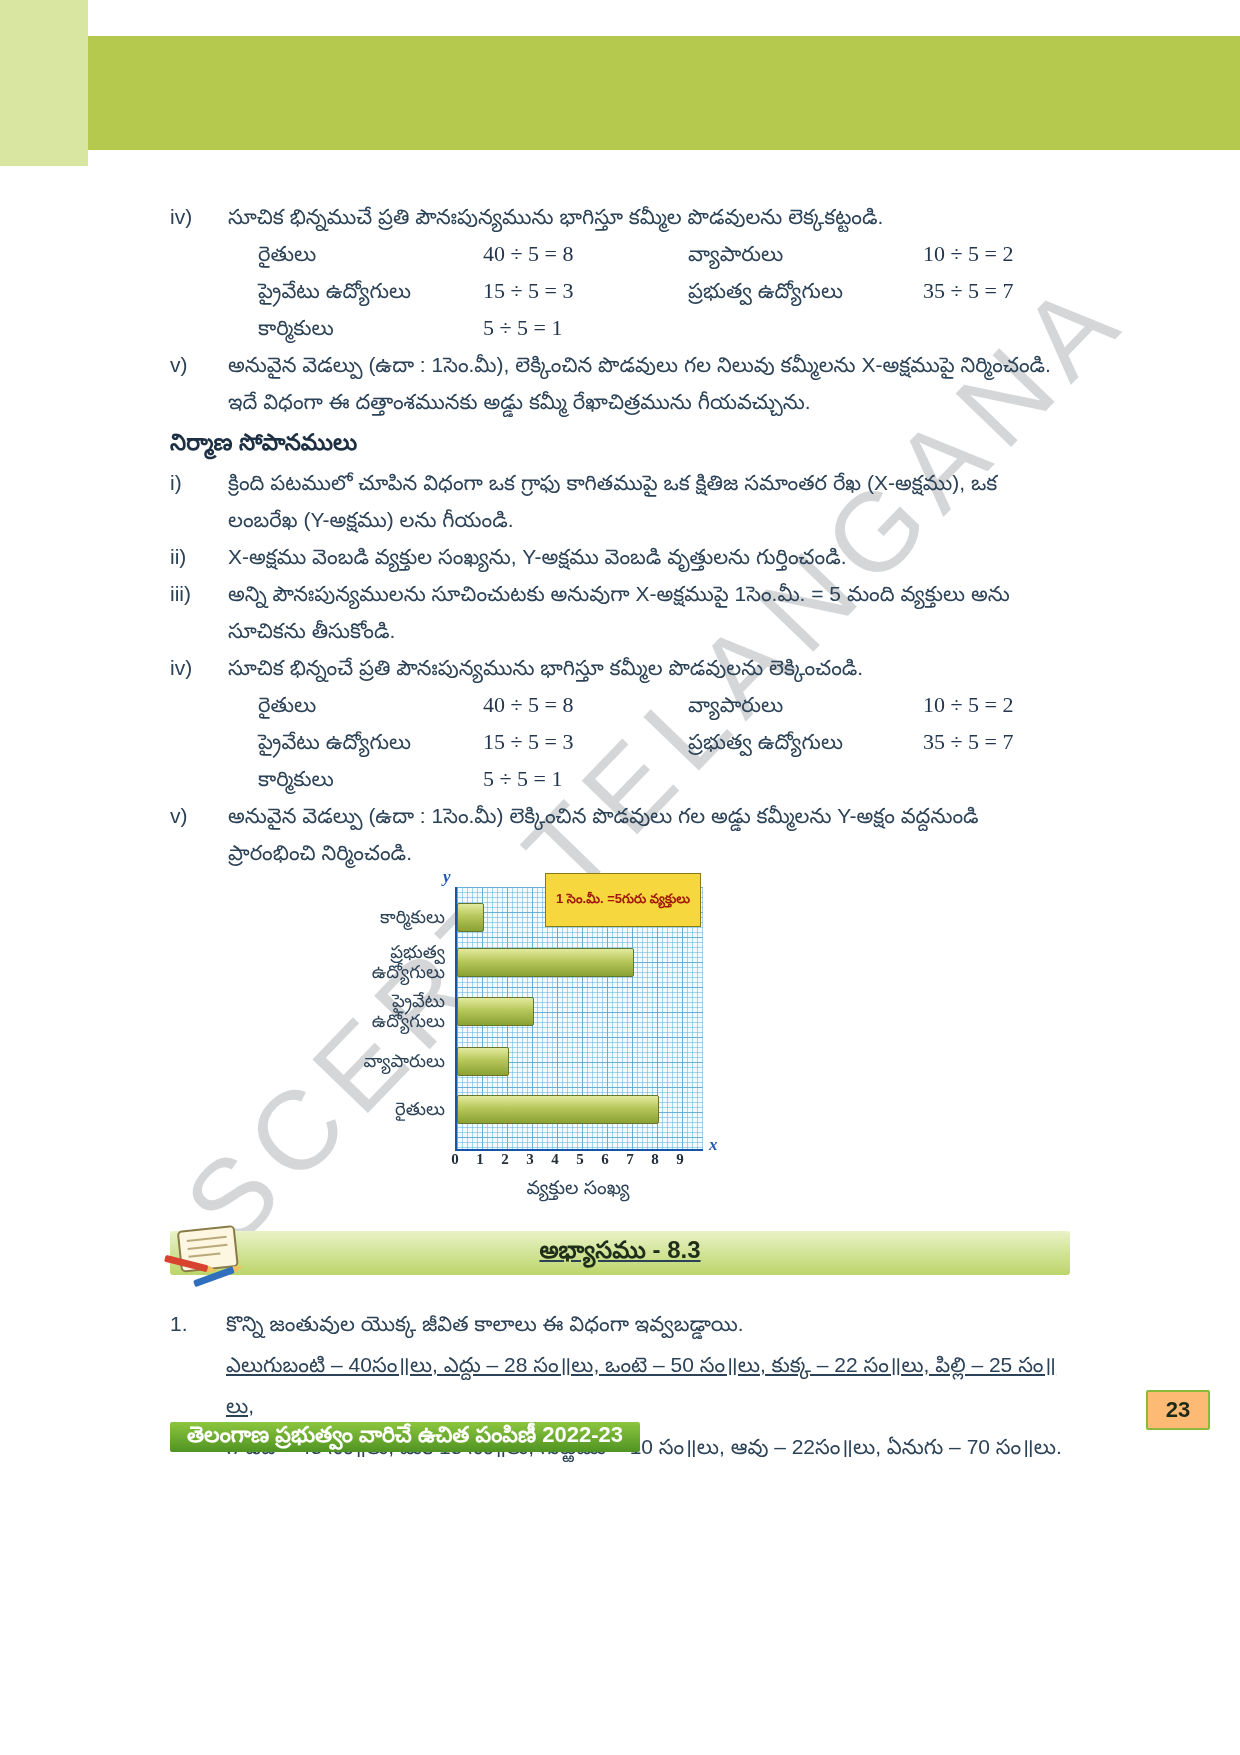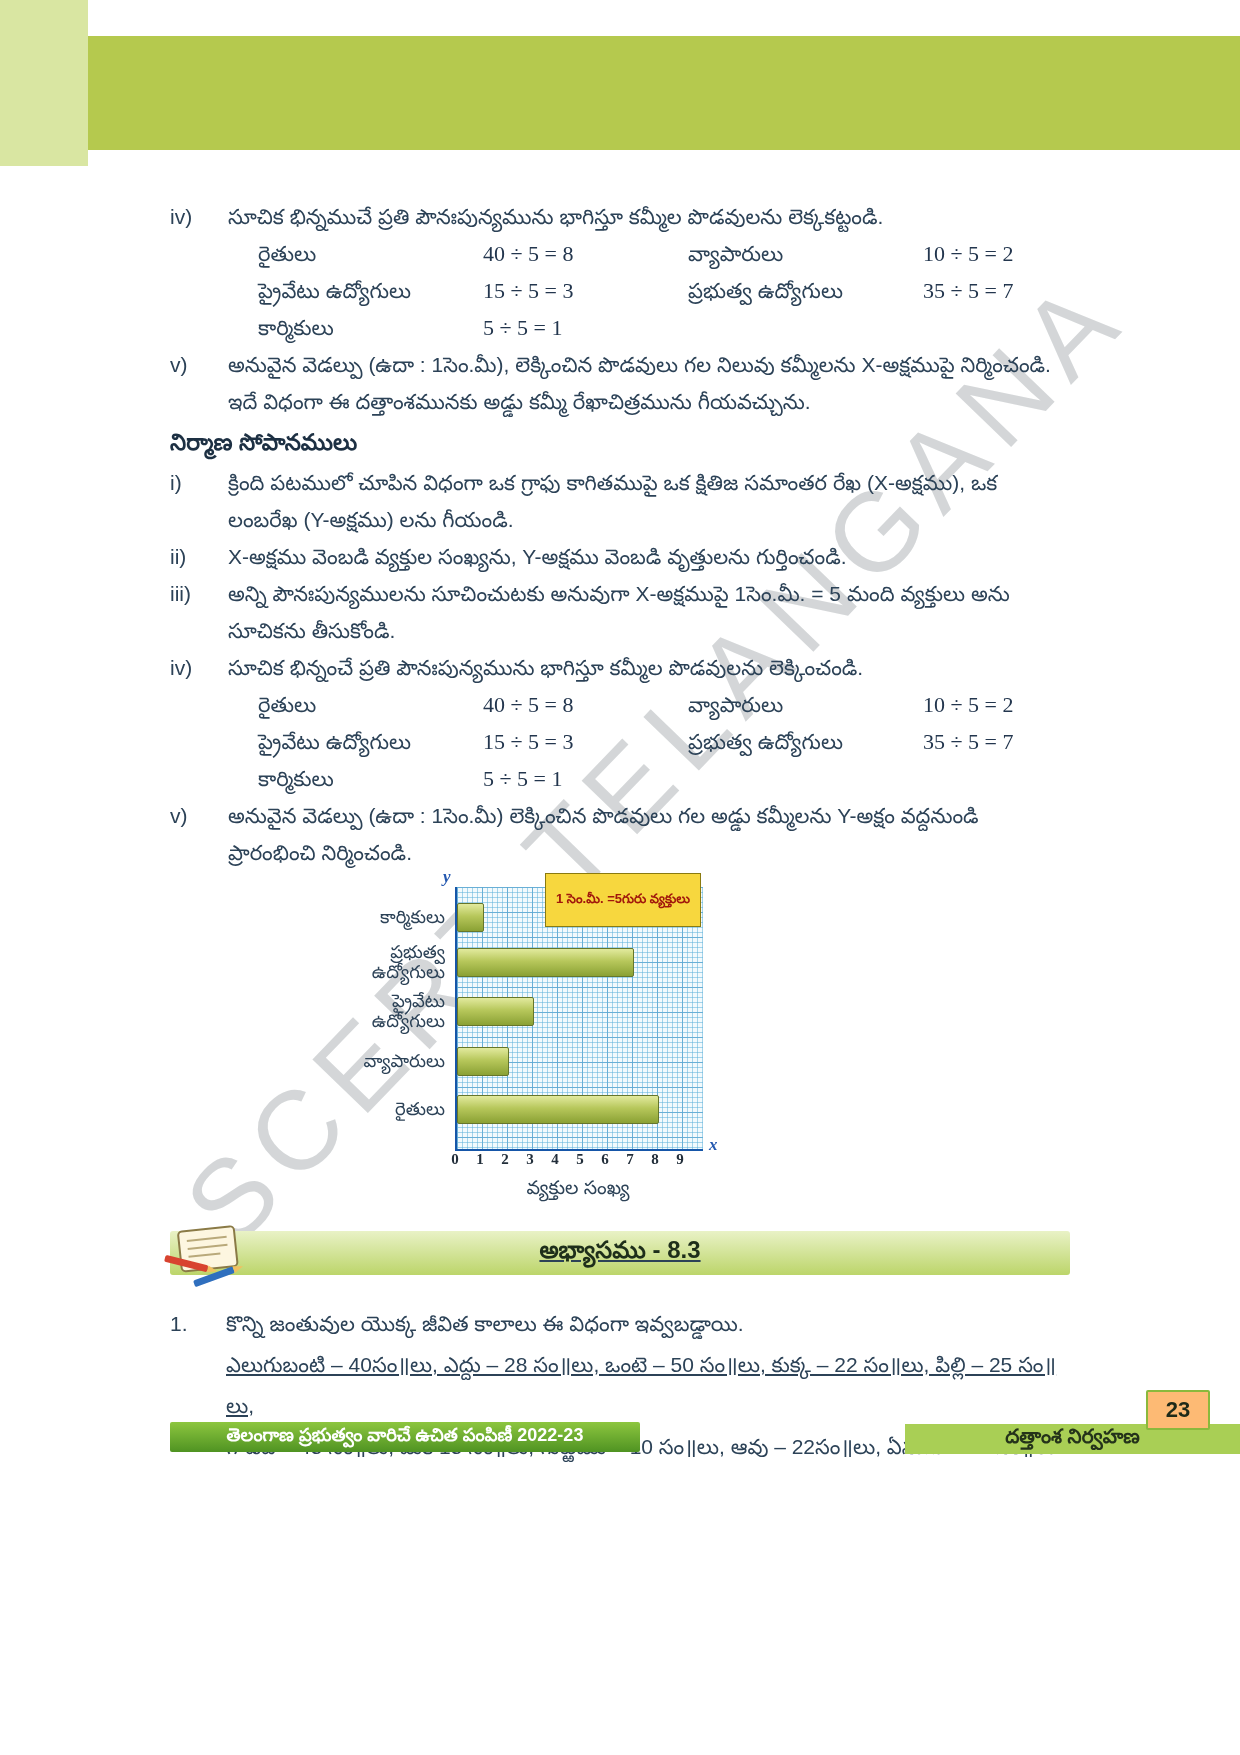--- a/index.html
+++ b/index.html
@@ -57,21 +57,21 @@
   .exercise-icon{position:absolute;left:-10px;top:-16px;z-index:3;}
   
   .q-row{display:flex;line-height:41px;}
   .q-num{flex:0 0 56px;}
   .q-body{flex:1;}
   .q-line{line-height:41px;}
   .q-task{margin:20px 0 0 56px;line-height:41px;}
   
   .footer-left{position:absolute;left:170px;top:1422px;width:470px;height:30px;z-index:2;
       background:linear-gradient(to bottom,#8dc63f,#4f9322);color:#ffffff;font-weight:bold;
-      font-size:18px;display:flex;align-items:center;justify-content:center;border-radius:2px;}
+      font-size:22px;display:flex;align-items:center;justify-content:center;border-radius:2px;}
   .footer-right{position:absolute;left:905px;top:1424px;right:0;height:30px;z-index:2;
       background:#a9cf55;color:#24331a;font-weight:bold;font-size:20px;
       display:flex;align-items:center;justify-content:center;}
   .page-num{position:absolute;left:1146px;top:1390px;width:60px;height:36px;z-index:3;
       background:#fdba74;border:2px solid #8ab93c;display:flex;align-items:center;
       justify-content:center;font-weight:bold;font-size:22px;color:#1e2a18;border-radius:2px;}
 </style>
 </head>
 <body>
 
@@ -216,15 +216,14 @@
       <span class="q-num">1.</span>
       <span class="q-body">కొన్ని జంతువుల యొక్క జీవిత కాలాలు ఈ విధంగా ఇవ్వబడ్డాయి.</span>
     </div>
     <div class="q-line" style="margin-left:56px;text-decoration:underline;">ఎలుగుబంటి – 40సం॥లు, ఎద్దు – 28 సం॥లు, ఒంటె – 50 సం॥లు, కుక్క – 22 సం॥లు, పిల్లి – 25 సం॥లు,</div>
     <div class="q-line" style="margin-left:56px;">గాడిద – 45 సం॥లు, మేక 15 సం॥లు, గుఱ్ఱము – 10 సం॥లు, ఆవు – 22సం॥లు, ఏనుగు – 70 సం॥లు.</div>
 
   </div>
 
   <div class="page-num">23</div>
   <div class="footer-left">తెలంగాణ ప్రభుత్వం వారిచే ఉచిత పంపిణీ 2022-23</div>
-  <div class="footer-right">దత్తాంశ నిర్వహణ</div>
 
 </div>
 
 </body></html>

